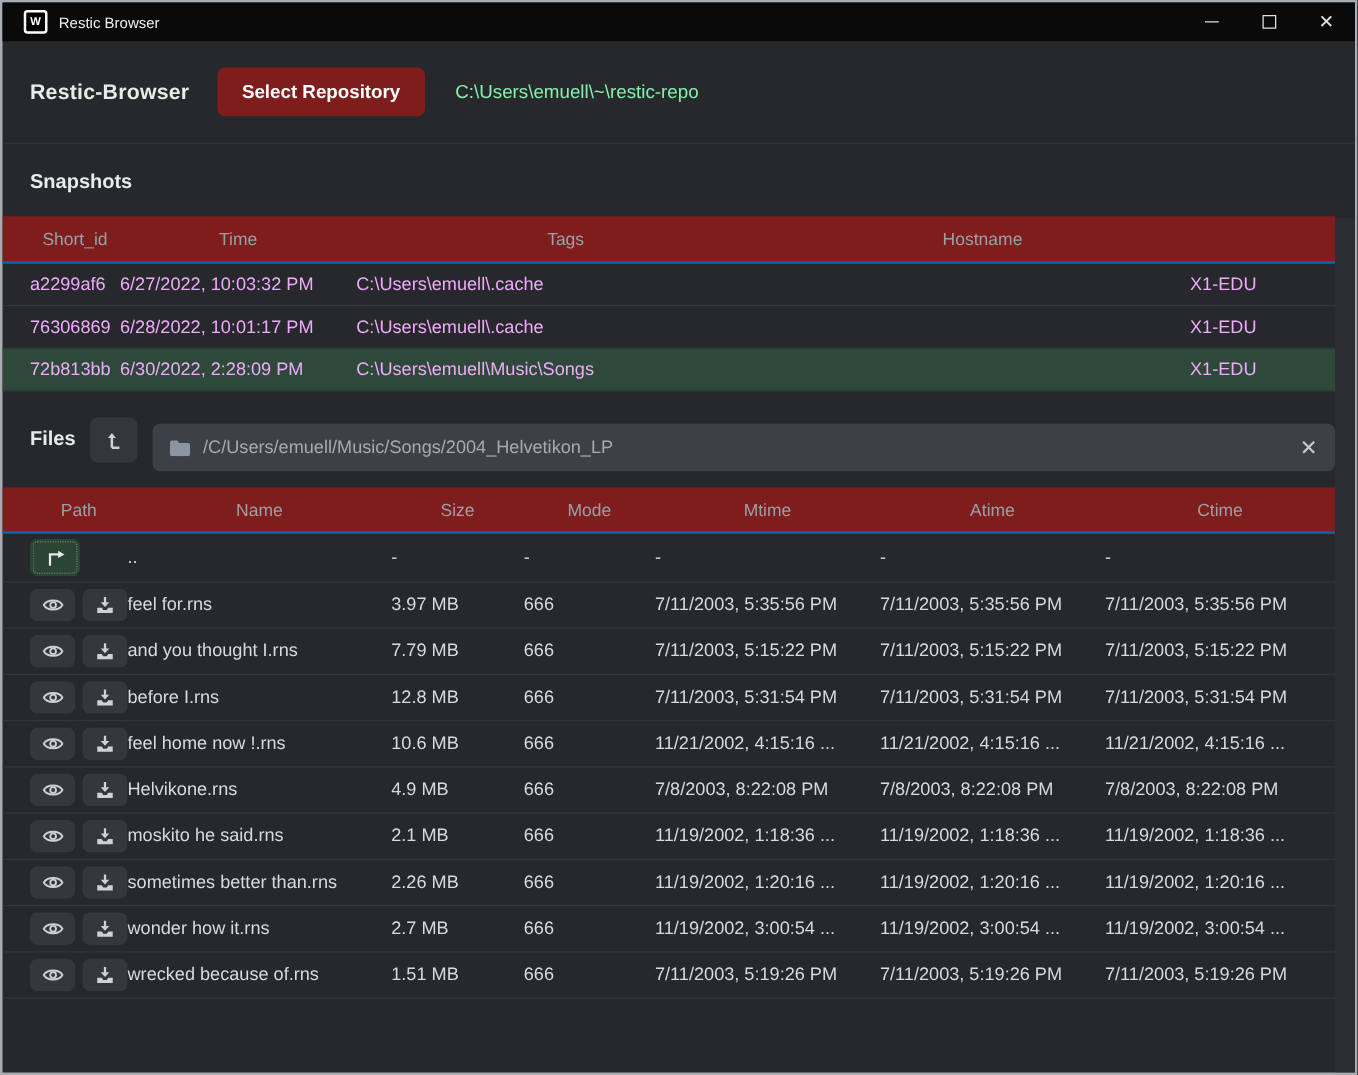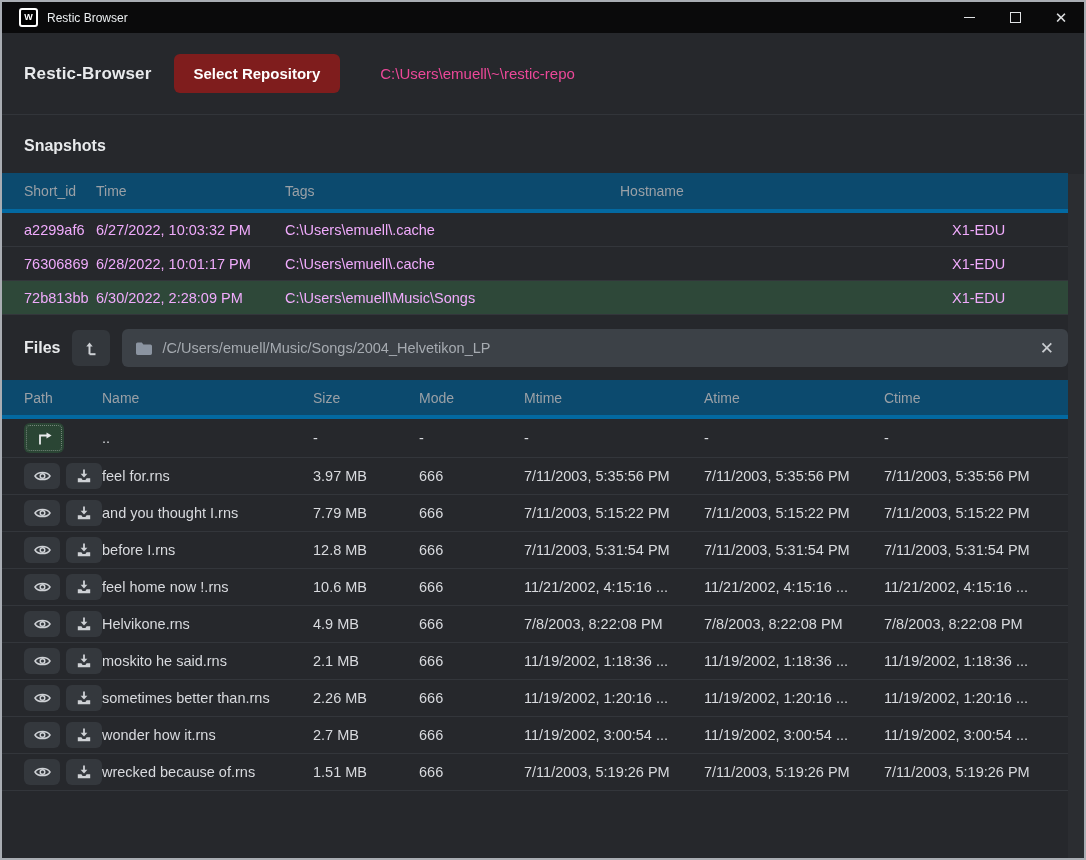--- a/index.html
+++ b/index.html
@@ -22,45 +22,45 @@
   .tb-btn{width:46px;height:31px;display:flex;align-items:center;justify-content:center;color:#e0e2e4;}
   .glyph-min{display:block;width:11px;border-top:1.5px solid #e0e2e4;}
   .glyph-max{display:block;width:9px;height:9px;border:1.2px solid #e0e2e4;}
   .glyph-close{font-size:15px;line-height:1;}
 
   
   .app-header{height:57px;display:flex;align-items:center;padding:12px 22px;gap:22px;flex-shrink:0;}
   .app-title{font-size:17px;font-weight:bold;color:#e8eaec;letter-spacing:.2px;}
   .select-repo-btn{background:#7f1d1d;color:#fff;font-weight:bold;font-size:15px;
     border-radius:6px;padding:0 20px;height:39px;}
-  .repo-path{color:#ec4899;font-size:15px;margin-left:18px;white-space:nowrap;}
+  .repo-path{color:#86efac;font-size:15px;margin-left:2px;white-space:nowrap;}
 
   
   .content{flex:1;position:relative;overflow:hidden;}
   .scroll-gutter{position:absolute;top:60px;bottom:0;right:0;width:16px;background:#2b2d31;}
   .section-band{padding:22px 22px 18px;border-top:1px solid #32353a;position:relative;}
   .section-title{font-size:16px;font-weight:bold;color:#e8eaec;line-height:18px;}
 
   
   .snap-grid{display:grid;grid-template-columns:94px 189px 335px 332px 1fr;align-items:center;margin-right:16px;position:relative;}
   .files-grid{display:grid;grid-template-columns:100px 211px 106px 105px 180px 180px 1fr;align-items:center;margin-right:16px;position:relative;}
   .cell{white-space:nowrap;overflow:hidden;}
   .snap-grid > .cell:first-child, .files-grid > .cell:first-child{padding-left:22px;}
-  .table-header{height:36px;background:#0c4a6e;color:#9aa0a6;font-size:14px;border-bottom:4px solid #0369a1;}
+  .table-header{height:36px;background:#7f1d1d;color:#9aa0a6;font-size:14px;border-bottom:2px solid #0369a1;text-align:center;}
   .snap-row{height:33px;color:#f0abfc;font-size:14.5px;border-bottom:1px solid #33363b;}
   .snap-row.selected{background:#2e4839;}
   .file-row{height:36px;color:#d8dade;font-size:14.5px;border-bottom:1px solid #33363b;}
   .parent-row{height:38px;}
 
   
   .files-bar{display:flex;align-items:center;padding:14px 0 13px 22px;margin-right:16px;gap:12px;}
   .up-btn{width:38px;height:36px;background:#33373c;border-radius:6px;
     display:flex;align-items:center;justify-content:center;flex-shrink:0;}
   .path-bar{flex:1;height:38px;background:#3c4147;border-radius:6px;display:flex;align-items:center;
-    padding:0 14px;gap:10px;color:#a6abb1;font-size:14.5px;box-sizing:border-box;min-width:0;}
+    padding:0 14px;gap:10px;color:#a6abb1;font-size:14.5px;box-sizing:border-box;min-width:0;margin-top:12px;}
   .path-text{white-space:nowrap;overflow:hidden;}
   .path-clear{margin-left:auto;color:#c9ccd0;font-size:17px;line-height:1;}
 
   
   .action-cell{display:flex;gap:6px;padding-left:22px;align-items:center;}
   .icon-btn{width:36px;height:26px;background:#34383d;border-radius:6px;
     display:flex;align-items:center;justify-content:center;}
   .parent-btn{width:40px;height:30px;background:#2a4534;border-radius:6px;
     display:flex;align-items:center;justify-content:center;
     outline:1px dotted rgba(255,255,255,.35);outline-offset:-3px;}

